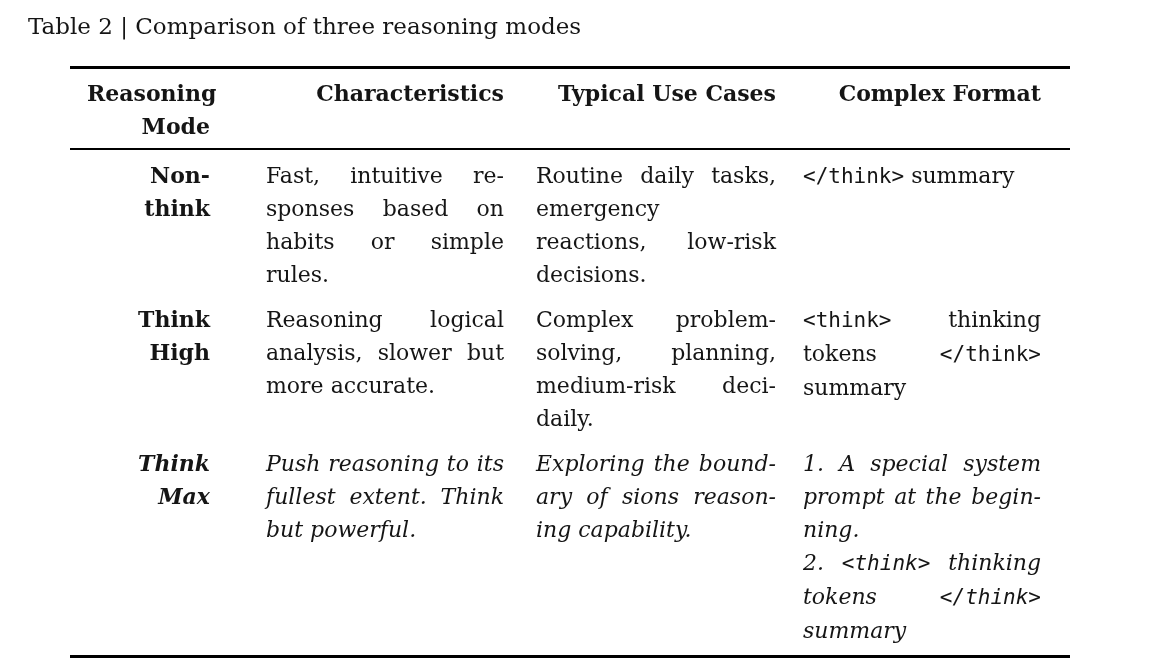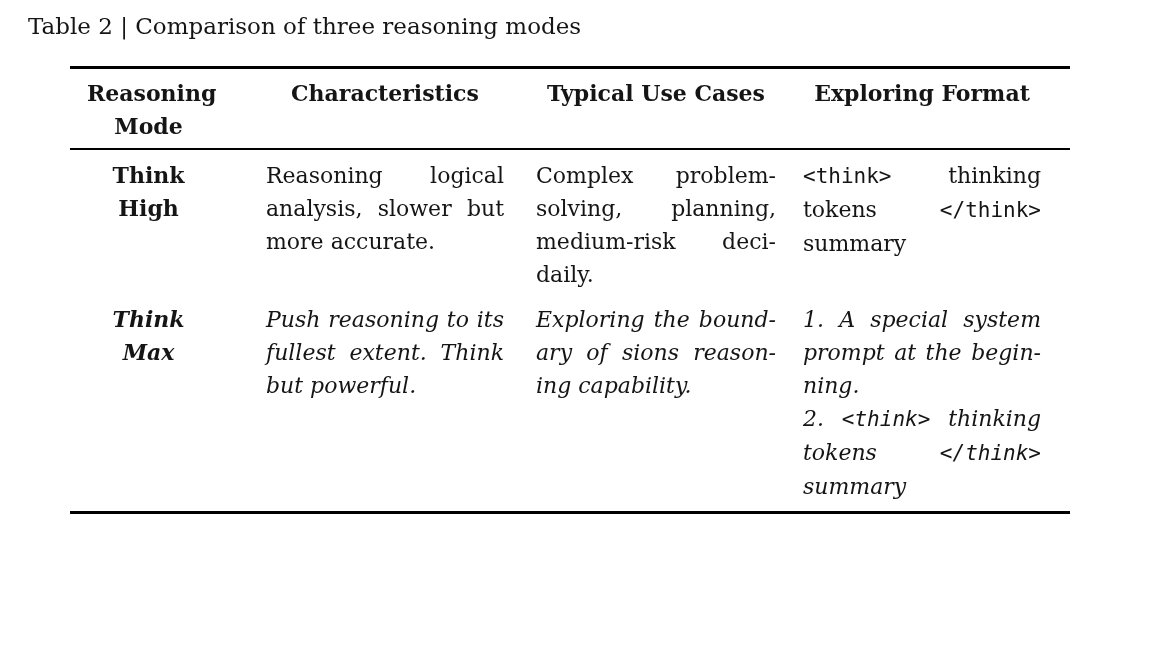--- a/index.html
+++ b/index.html
@@ -37,21 +37,21 @@
     border-bottom: 3px solid #000;
     font-size: 22px;
     line-height: 33px;
   }
   col.c1 { width: 196px; }
   col.c2 { width: 270px; }
   col.c3 { width: 267px; }
   col.c4 { width: 267px; }
   th, td {
     vertical-align: top;
-    text-align: center;
+    text-align: right;
     font-weight: normal;
     padding: 0;
   }
   th { font-weight: bold; padding-top: 8px; padding-bottom: 5px; }
   th:nth-child(1), td:nth-child(1) { padding-left: 17px; padding-right: 56px; }
   th:nth-child(2), td:nth-child(2) { padding-right: 32px; }
   th:nth-child(3), td:nth-child(3) { padding-right: 27px; }
   th:nth-child(4), td:nth-child(4) { padding-right: 29px; }
   thead tr { border-bottom: 2px solid #000; }
   tbody td { padding-top: 12px; }
@@ -77,25 +77,33 @@
       <col class="c1">
         <col class="c2">
         <col class="c3">
         <col class="c4">
     </colgroup>
     <thead>
       <tr>
         <th>Reasoning Mode</th>
         <th>Characteristics</th>
         <th>Typical Use Cases</th>
-        <th>Exploring Format</th>
+        <th>Complex Format</th>
       </tr>
     </thead>
     <tbody>
 
+      <tr>
+        <td class="mode">Non-think</td>
+        <td class="just">Fast, intuitive re­sponses based on habits or simple rules.</td>
+        <td class="just">Routine daily tasks, emergency reactions, low-risk decisions.</td>
+        <td class="just">
+          <span class="block"><span class="mono">&lt;/think&gt;</span><span> summary</span></span>
+        </td>
+      </tr>
 
       <tr>
         <td class="mode">Think High</td>
         <td class="just">Reasoning logical analysis, slower but more accurate.</td>
         <td class="just">Complex problem-solving, planning, medium-risk deci­daily.</td>
         <td class="just">
           <span class="block"><span class="mono">&lt;think&gt;</span><span> thinking tokens </span><span class="mono">&lt;/think&gt;</span><span> summary</span></span>
         </td>
       </tr>
 

